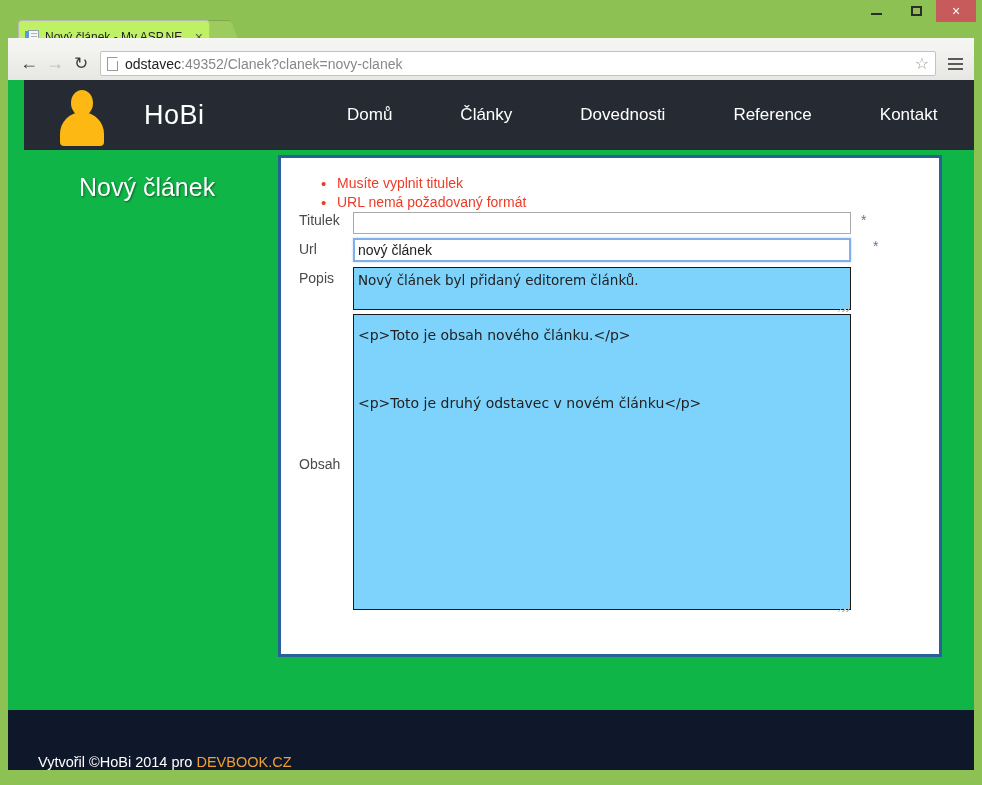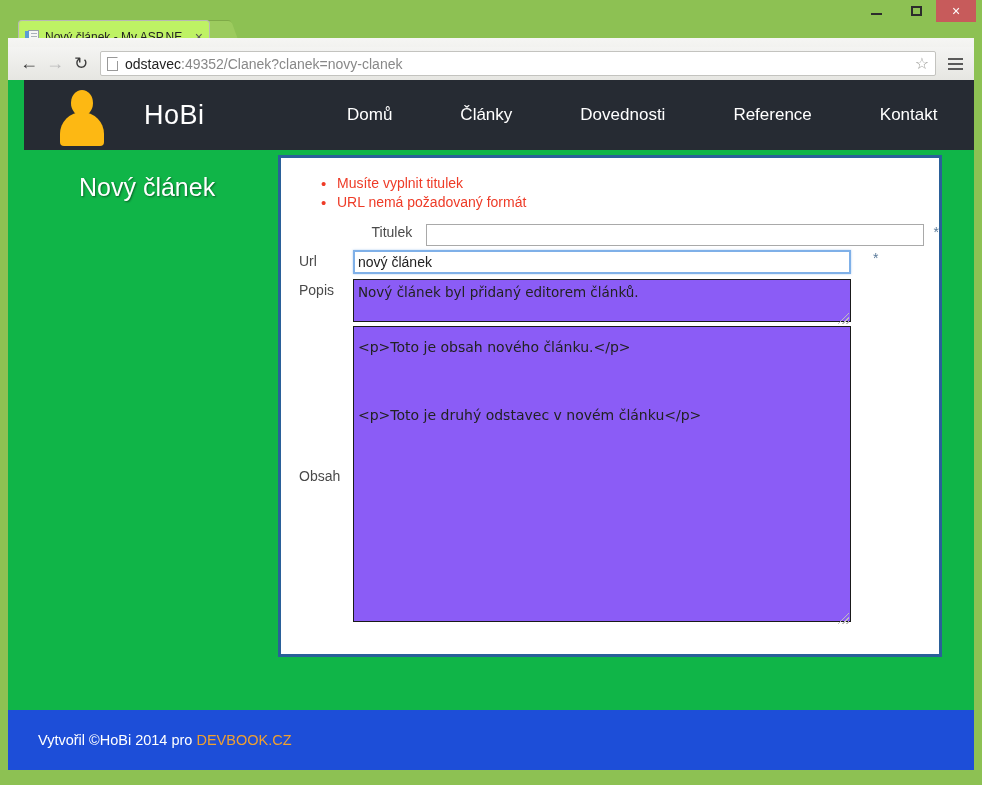--- a/index.html
+++ b/index.html
@@ -243,21 +243,21 @@
     font-size: 14px; color: #5A7A9A;
     margin-left: 10px; flex: none;
   }
   .ftextarea {
     width: 498px;
     border: 1px solid #1A1A1A;
     font-family: "DejaVu Sans", sans-serif;
     font-size: 13.5px; color: #222;
     padding: 3px 4px;
     resize: none; outline: none;
-    background: #8b5cf6;
+    background: #7dd3fc;
     overflow: hidden;
     line-height: 18px;
   }
   #ta-popis { height: 43px; }
   #ta-obsah { height: 296px; font-size: 14px; line-height: 34px; }
   .ta-wrap { position: relative; }
   .ta-grip {
     position: absolute; right: 2px; bottom: 2px;
     width: 11px; height: 11px;
     pointer-events: none;
@@ -271,22 +271,22 @@
   .actlink {
     font-size: 14px; color: #4169C4;
     margin-right: 12px; cursor: pointer;
     text-decoration: none;
   }
 
   
   #footer {
     position: absolute; left: 0; bottom: 0;
     width: 966px; height: 60px;
-    background: #1d4ed8;
-    display: flex; align-items: center;
+    background: #0f172a;
+    display: flex; align-items: flex-end;
   }
   #footer-text {
     margin-left: 30px; font-size: 14.5px; color: #FFFFFF;
   }
   #footer-link { color: #F0A030; cursor: pointer; }
 </style>
 </head>
 <body>
 
 <div id="window">
@@ -368,21 +368,21 @@
 
       <div id="page-heading">Nový článek</div>
 
       <div id="panel">
 
         <ul id="errors">
           <li>Musíte vyplnit titulek</li>
           <li>URL nemá požadovaný formát</li>
         </ul>
 
-        <div class="formrow" style="margin-top:12px;justify-content:flex-end;">
+        <div class="formrow" style="margin-top:0;">
           <div class="flabel">Titulek</div>
           <input class="finput" id="in-titulek" type="text" value="" style="">
           <span class="star">*</span>
         </div>
 
         <div class="formrow" style="margin-top:4px;">
           <div class="flabel" style="padding-top:3px;">Url</div>
           <input class="finput focused" id="in-url" type="text" value="nový článek" style="">
           <span class="star" style="margin-left:22px;">*</span>
         </div>

